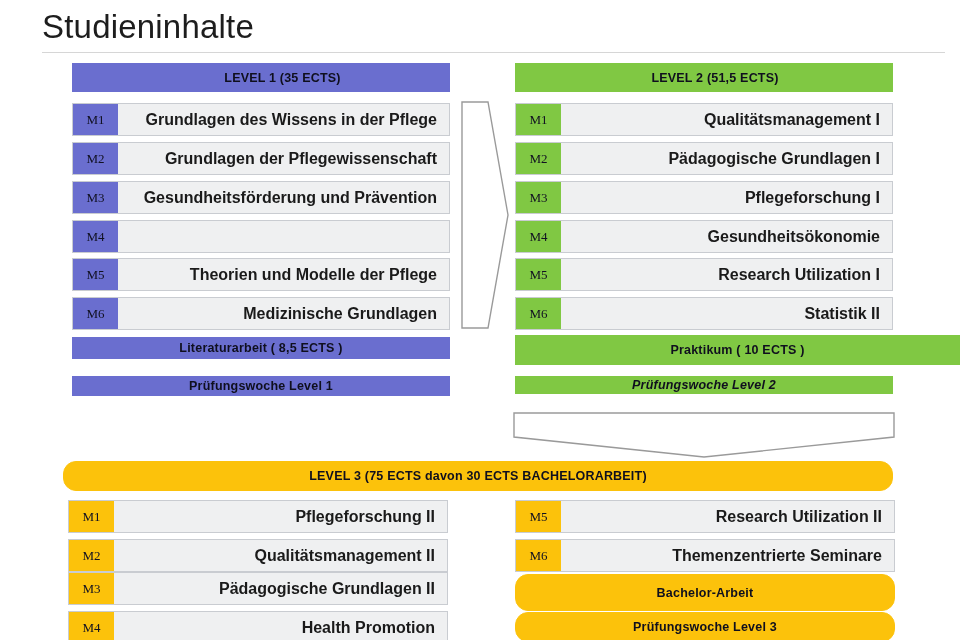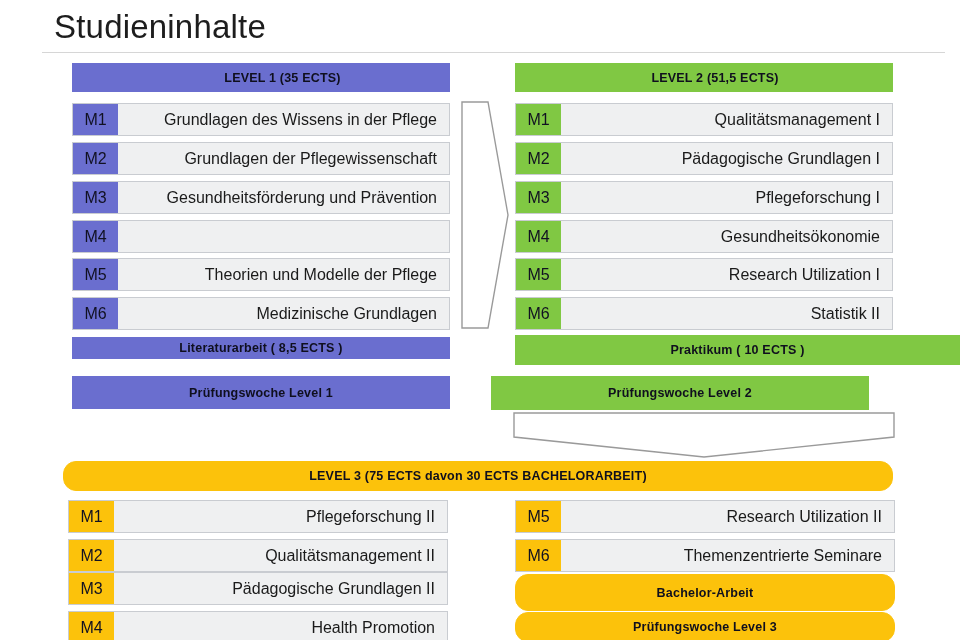--- a/index.html
+++ b/index.html
@@ -11,21 +11,20 @@
     position:relative;
   }
   .slide{position:relative;width:960px;height:640px;}
 
   
   .page-title{
     position:absolute;left:42px;top:4px;
     font-size:33px;font-weight:400;letter-spacing:0.2px;
     color:#1d1d1d;line-height:46px;
     white-space:nowrap;
-    margin-left:12px;
   }
   .title-rule{
     position:absolute;left:42px;top:52px;width:903px;height:1px;
     background:#d6d6d6;
   }
 
   
   .bar{
     position:absolute;
     box-sizing:border-box;
@@ -45,30 +44,30 @@
     position:absolute;
     box-sizing:border-box;
     display:flex;align-items:stretch;
     background:#eff0f1;
     border:1px solid #c9ccd1;
   }
   .mod .badge{
     box-sizing:border-box;
     width:45px;flex:0 0 45px;
     display:flex;align-items:center;justify-content:center;
-    font-size:16px;font-weight:400;color:#111122;
+    font-size:13px;font-weight:400;color:#111122;font-family:Liberation Serif, serif;
   }
   .mod.purple .badge{background:#6a6ecf;}
   .mod.green  .badge{background:#80c843;}
   .mod.yellow .badge{background:#fcc20b;}
   .mod .mlabel{
     flex:1 1 auto;
     display:flex;align-items:center;justify-content:flex-end;
     padding-right:12px;
-    font-size:16px;font-weight:400;color:#1a1a1a;
+    font-size:16px;font-weight:700;color:#1a1a1a;
     background:#eff0f1;
     white-space:nowrap;
     overflow:hidden;
   }
 
   
   .arrow{position:absolute;}
   .arrow svg{display:block;}
 </style>
 </head>
@@ -99,21 +98,21 @@
   <div class="mod purple" style="left:72px;top:258px;width:378px;height:33px;">
     <div class="badge">M5</div>
     <div class="mlabel">Theorien und Modelle der Pflege</div>
   </div>
   <div class="mod purple" style="left:72px;top:297px;width:378px;height:33px;">
     <div class="badge">M6</div>
     <div class="mlabel">Medizinische Grundlagen</div>
   </div>
 
   <div class="bar purple" style="left:72px;top:337px;width:378px;height:22px;">Literaturarbeit ( 8,5 ECTS )</div>
-  <div class="bar purple" style="left:72px;top:376px;width:378px;height:33px;">Prüfungswoche Level 1</div>
+  <div class="bar purple" style="left:72px;top:376px;width:378px;height:20px;">Prüfungswoche Level 1</div>
 
   <div class="arrow" style="left:461px;top:101px;width:48px;height:228px;">
     <svg width="48" height="228" viewBox="0 0 48 228">
       <polygon points="1,1 27,1 47,114 27,227 1,227" fill="#ffffff" stroke="#9a9a9a" stroke-width="1.4"></polygon>
     </svg>
   </div>
 
   <div class="bar green" style="left:515px;top:63px;width:378px;height:29px;padding-left:22px;">LEVEL 2 (51,5 ECTS)</div>
 
   <div class="mod green" style="left:515px;top:103px;width:378px;height:33px;">
@@ -135,21 +134,21 @@
   <div class="mod green" style="left:515px;top:258px;width:378px;height:33px;">
     <div class="badge">M5</div>
     <div class="mlabel">Research Utilization I</div>
   </div>
   <div class="mod green" style="left:515px;top:297px;width:378px;height:33px;">
     <div class="badge">M6</div>
     <div class="mlabel">Statistik II</div>
   </div>
 
   <div class="bar green" style="left:515px;top:335px;width:445px;height:30px;">Praktikum ( 10 ECTS )</div>
-  <div class="bar green" style="left:491px;top:376px;width:378px;height:34px;">Prüfungswoche Level 2</div>
+  <div class="bar green" style="left:515px;top:376px;width:378px;height:18px;font-style:italic;">Prüfungswoche Level 2</div>
 
   <div class="arrow" style="left:513px;top:412px;width:382px;height:46px;">
     <svg width="382" height="46" viewBox="0 0 382 46">
       <polygon points="1,1 381,1 381,25 191,45 1,25" fill="#ffffff" stroke="#9a9a9a" stroke-width="1.4"></polygon>
     </svg>
   </div>
 
   <div class="bar yellow" style="left:63px;top:461px;width:830px;height:30px;">LEVEL 3 (75 ECTS davon 30 ECTS  BACHELORARBEIT)</div>
 
   <div class="mod yellow" style="left:68px;top:500px;width:380px;height:33px;">

